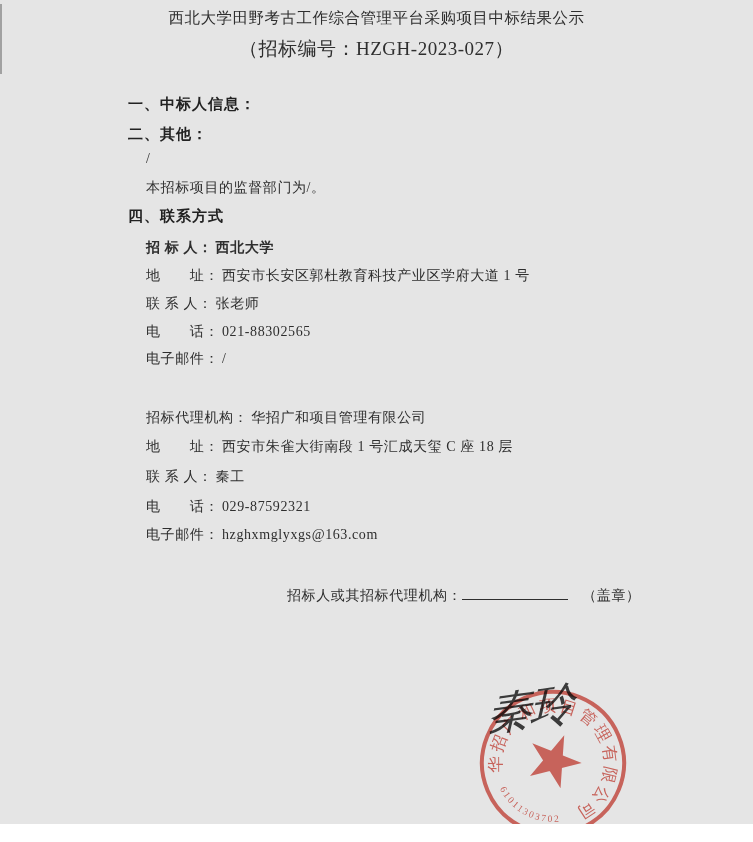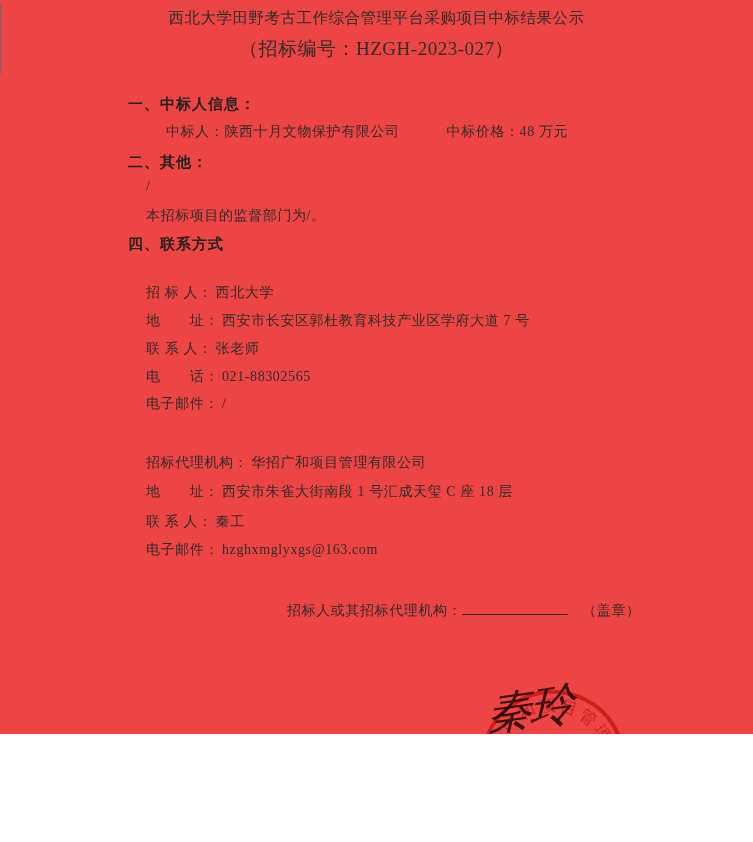--- a/index.html
+++ b/index.html
@@ -1,33 +1,33 @@
 <!DOCTYPE html>
 <html><head>
 <meta charset="utf-8">
 <style>
   html,body{margin:0;padding:0;background:#ffffff;}
   .page{
     position:relative;
-    width:753px;height:734px;
-    background:#ef4444;
+    width:753px;height:824px;
+    background:#e5e5e5;
     overflow:hidden;
     font-family:"Liberation Serif", serif;
     color:#2e2e2e;
   }
   .scan-edge{position:absolute;left:0;top:4px;width:2px;height:70px;background:#6a6a6a;opacity:.55;}
   .doc-title{position:absolute;top:6px;left:0;width:100%;text-align:center;}
   .doc-title .t1{font-size:15.5px;line-height:24px;letter-spacing:.5px;}
   .doc-title .t2{font-size:19px;line-height:22px;margin-top:8px;letter-spacing:.5px;}
   .content{position:absolute;left:128px;top:95px;width:600px;}
   .row{font-size:14px;line-height:18px;letter-spacing:.6px;white-space:nowrap;}
   .heading{font-family:"Liberation Sans", sans-serif;font-weight:bold;font-size:15px;line-height:18px;letter-spacing:1px;color:#222;}
   .indent1{margin-left:18px;}
   .indent2{margin-left:38px;}
-  .mt16{margin-top:16px;} .mt15{margin-top:31px;} .mt12{margin-top:12px;}
+  .mt16{margin-top:16px;} .mt15{margin-top:14px;font-weight:bold;} .mt12{margin-top:12px;}
   .mt11{margin-top:11px;} .mt10{margin-top:10px;} .mt9{margin-top:9px;}
   .mt7{margin-top:7px;} .mt41{margin-top:41px;} .mt61{margin-top:61px;}
   .price-label{margin-left:47px;}
   .val{margin-left:3px;}
   .uline{display:inline-block;border-bottom:1.5px solid #2e2e2e;height:14px;vertical-align:baseline;}
   .sig-line{width:80px;}
   .org-line{width:106px;}
   .sig-row{margin-left:19px;}
   .org-row{margin-left:159px;}
   .suffix{margin-left:3px;}
@@ -45,55 +45,55 @@
   <div class="scan-edge"></div>
 
   <div class="doc-title">
     <div class="t1">西北大学田野考古工作综合管理平台采购项目中标结果公示</div>
     <div class="t2">（招标编号：HZGH-2023-027）</div>
   </div>
 
   <div class="content">
 
     <div class="row heading">一、中标人信息：</div>
-    <div class="row indent2 mt10">
-      <span>中标人：</span><span>陕西十月文物保护有限公司</span><span class="price-label">中标价格：</span><span>48 万元</span>
-    </div>
 
     <div class="row heading mt12">二、其他：</div>
     <div class="row indent1 mt7">/</div>
 
     <div class="row indent1 mt11">本招标项目的监督部门为/。</div>
 
     <div class="row heading mt10">四、联系方式</div>
 
     <div class="row indent1 mt15">
       <span>招 标 人：</span><span class="val">西北大学</span>
     </div>
     <div class="row indent1 mt10">
-      <span>地　　址：</span><span class="val">西安市长安区郭杜教育科技产业区学府大道 7 号</span>
+      <span>地　　址：</span><span class="val">西安市长安区郭杜教育科技产业区学府大道 1 号</span>
     </div>
     <div class="row indent1 mt10">
       <span>联 系 人：</span><span class="val">张老师</span>
     </div>
     <div class="row indent1 mt10">
       <span>电　　话：</span><span class="val">021-88302565</span>
     </div>
     <div class="row indent1 mt9">
       <span>电子邮件：</span><span class="val">/</span>
     </div>
 
     <div class="row indent1 mt41">
       <span>招标代理机构：</span><span class="val">华招广和项目管理有限公司</span>
     </div>
     <div class="row indent1 mt11">
       <span>地　　址：</span><span class="val">西安市朱雀大街南段 1 号汇成天玺 C 座 18 层</span>
     </div>
     <div class="row indent1 mt12">
       <span>联 系 人：</span><span class="val">秦工</span>
+    </div>
+    <div class="row indent1 mt12">
+      <span>电　　话：</span><span class="val">029-87592321</span>
     </div>
     <div class="row indent1 mt10">
       <span>电子邮件：</span><span class="val">hzghxmglyxgs@163.com</span>
     </div>
 
 
     <div class="row org-row mt41">
       <span>招标人或其招标代理机构：</span><span class="uline org-line"></span><span class="suffix-seal">（盖章）</span>
     </div>
 

